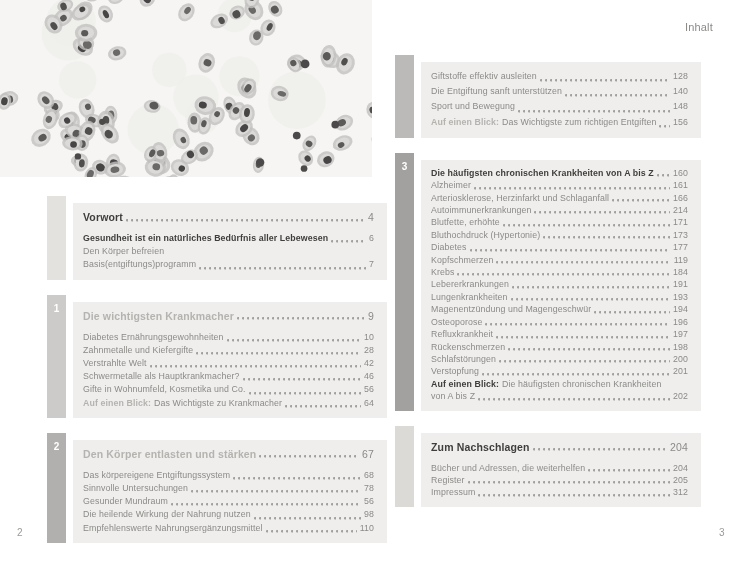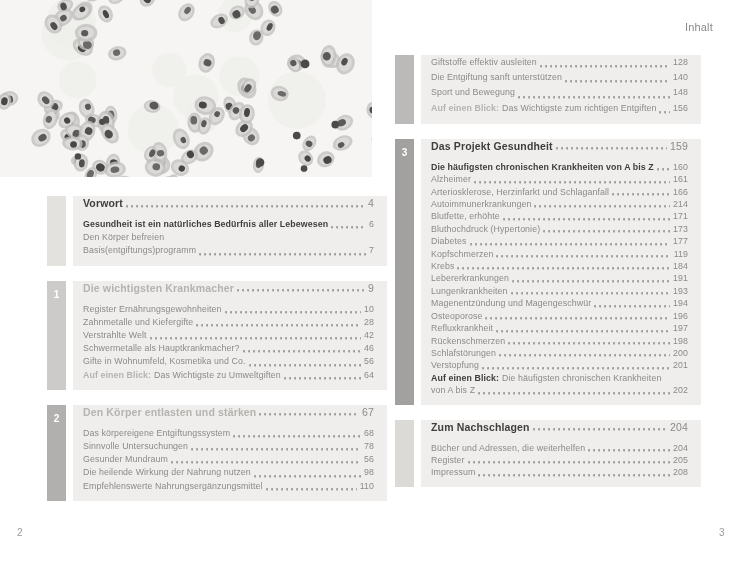--- a/index.html
+++ b/index.html
@@ -24,21 +24,21 @@
   .toc-col{position:absolute;}
   .col-left{left:47px;top:196px;width:340px;}
   .col-right{left:395px;top:55px;width:306px;}
 
   .box{display:flex;margin-bottom:15px;}
   .box-tab{
     flex:0 0 19px;width:19px;margin-right:7px;
     color:var(--tab-number);font-size:10px;font-weight:bold;
     text-align:center;padding-top:8px;box-sizing:border-box;
   }
-  .box-body{flex:1;background:var(--box-bg);padding:0 13px 8px 10px;min-width:0;}
+  .box-body{flex:1;background:var(--box-bg);padding:7px 13px 8px 10px;min-width:0;margin-top:7px;}
 
   .row{display:flex;align-items:flex-end;font-size:8.8px;line-height:13.2px;color:var(--text-normal);letter-spacing:.1px;}
   .col-right .row{line-height:12.4px;}
   .col-right .box:first-child .row{line-height:15.2px;}
   .row .t{white-space:nowrap;overflow:hidden;text-overflow:ellipsis;}
   .row .prefix{font-weight:bold;margin-right:3px;white-space:nowrap;}
   .row .prefix.light{color:var(--text-light);}
   .row .prefix.dark{color:var(--text-dark);}
   .row.bold .t{font-weight:bold;color:var(--text-dark);}
   .row.head{font-size:10.5px;font-weight:bold;line-height:14px;margin-bottom:8px;letter-spacing:.15px;}
@@ -545,21 +545,21 @@
       </div>
       <div class="box">
         <div class="box-tab" style="background: rgb(204, 203, 201);">1</div>
         <div class="box-body">
           <div class="row head light">
             <span class="t">Die wichtigsten Krankmacher</span>
             <span class="dots"></span>
             <span class="pg">9</span>
           </div>
           <div class="row">
-            <span class="t">Register Ernährungsgewohnheiten</span>
+            <span class="t">Diabetes Ernährungsgewohnheiten</span>
             <span class="dots"></span>
             <span class="pg">10</span>
           </div>
           <div class="row">
             <span class="t">Zahnmetalle und Kiefergifte</span>
             <span class="dots"></span>
             <span class="pg">28</span>
           </div>
           <div class="row">
             <span class="t">Verstrahlte Welt</span>
@@ -571,21 +571,21 @@
             <span class="dots"></span>
             <span class="pg">46</span>
           </div>
           <div class="row">
             <span class="t">Gifte in Wohnumfeld, Kosmetika und Co.</span>
             <span class="dots"></span>
             <span class="pg">56</span>
           </div>
           <div class="row">
             <span class="prefix light">Auf einen Blick:</span>
-            <span class="t">Das Wichtigste zu Umweltgiften</span>
+            <span class="t">Das Wichtigste zu Krankmacher</span>
             <span class="dots"></span>
             <span class="pg">64</span>
           </div>
         </div>
       </div>
       <div class="box">
         <div class="box-tab" style="background: rgb(178, 176, 174);">2</div>
         <div class="box-body">
           <div class="row head light">
             <span class="t">Den Körper entlasten und stärken</span>
@@ -643,25 +643,20 @@
             <span class="prefix light">Auf einen Blick:</span>
             <span class="t">Das Wichtigste zum richtigen Entgiften</span>
             <span class="dots"></span>
             <span class="pg">156</span>
           </div>
         </div>
       </div>
       <div class="box">
         <div class="box-tab" style="background: rgb(163, 161, 159);">3</div>
         <div class="box-body">
-          <div class="row head dark">
-            <span class="t">Das Projekt Gesundheit</span>
-            <span class="dots"></span>
-            <span class="pg">159</span>
-          </div>
           <div class="row bold">
             <span class="t">Die häufigsten chronischen Krankheiten von A bis Z</span>
             <span class="dots"></span>
             <span class="pg">160</span>
           </div>
           <div class="row">
             <span class="t">Alzheimer</span>
             <span class="dots"></span>
             <span class="pg">161</span>
           </div>
@@ -765,21 +760,21 @@
             <span class="pg">204</span>
           </div>
           <div class="row">
             <span class="t">Register</span>
             <span class="dots"></span>
             <span class="pg">205</span>
           </div>
           <div class="row">
             <span class="t">Impressum</span>
             <span class="dots"></span>
-            <span class="pg">208</span>
+            <span class="pg">312</span>
           </div>
         </div>
       </div>
     </div>
 
   <div class="folio folio-left">2</div>
   <div class="folio folio-right">3</div>
 </div>
 
 </body></html>

